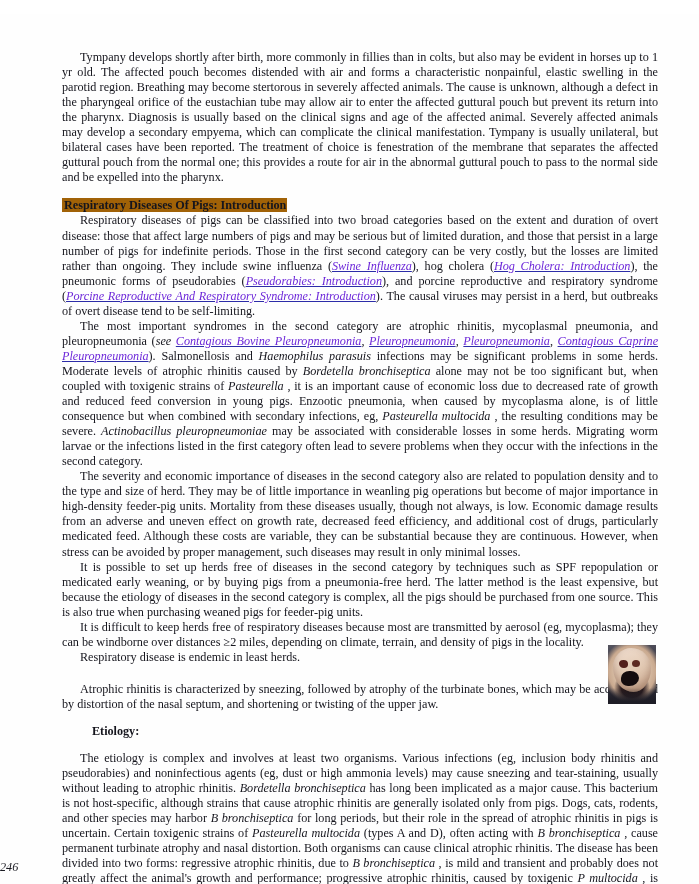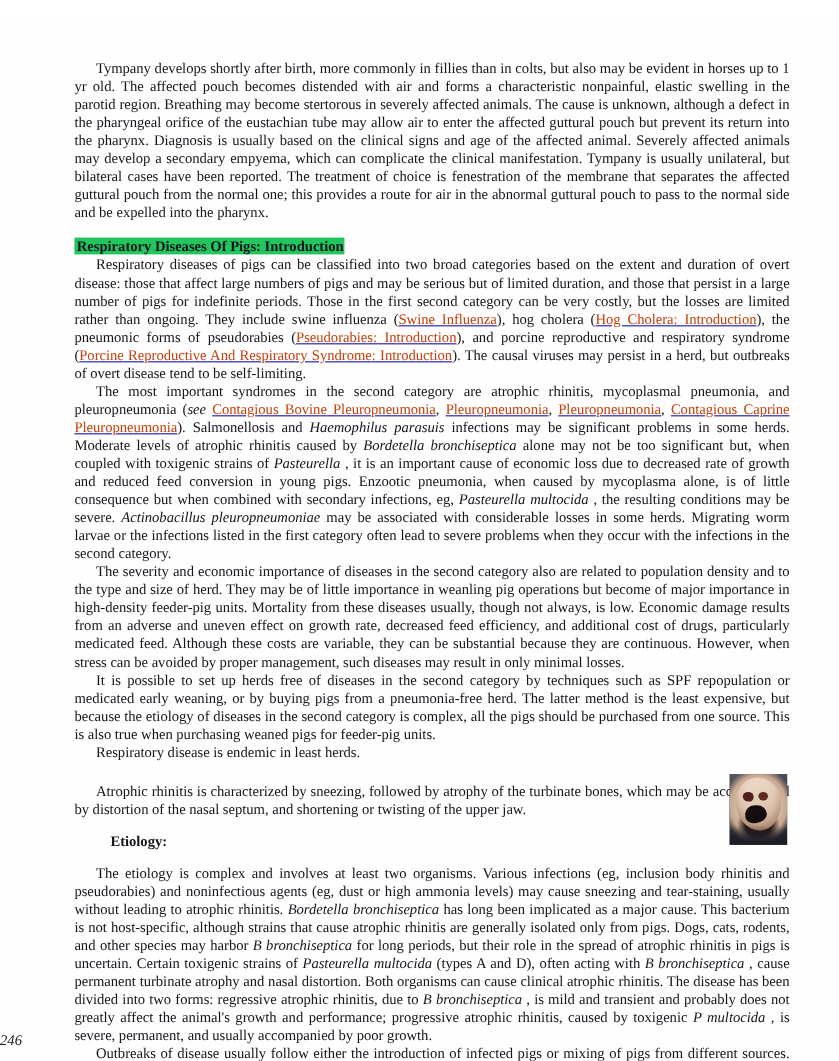--- a/index.html
+++ b/index.html
@@ -32,41 +32,42 @@
     margin: 0;
     font-size: 12.2px;
     line-height: 15.05px;
     text-align: justify;
     text-indent: 18px;
     color: #15151d;
     letter-spacing: -0.02px;
   }
   .heading-hl {
     display: inline;
-    background: #22c55e;
+    background: #a16207;
     font-weight: bold;
     font-size: 12.2px;
     line-height: 15.05px;
     color: #15151d;
     padding: 0 1px 0 2px;
   }
   .heading-line {
     margin: 0;
     text-indent: 0;
     line-height: 15.05px;
   }
   .sub {
     font-weight: bold;
     font-size: 12.2px;
   }
   .sub-line { text-indent: 18px; margin: 12px; }
   i, .it { font-style: italic; }
   .b { font-weight: normal; }
   a.lnk, .lnk {
-    color: #c2410c;
+    color: #6d28d9;
+    font-style: italic;
     text-decoration: underline;
     text-decoration-color: #2c2ca8;
   }
   .spacer-md { height: 13px; }
   .spacer-lg { height: 17px; }
   #figure {
     position: absolute;
     left: 608px;
     top: 631px;
     width: 48px;
@@ -139,20 +140,21 @@
     </p>
 
     <p><span>Respiratory diseases of pigs can be classified into two broad categories based on the extent and duration of overt disease: those that affect large numbers of pigs and may be serious but of limited duration, and those that persist in a large number of pigs for indefinite periods. Those in the first second category can be very costly, but the losses are limited rather than ongoing. They include swine influenza (</span><span class="lnk">Swine Influenza</span><span>), hog cholera (</span><span class="lnk">Hog Cholera: Introduction</span><span>), the pneumonic forms of pseudorabies (</span><span class="lnk">Pseudorabies: Introduction</span><span>), and porcine reproductive and respiratory syndrome (</span><span class="lnk">Porcine Reproductive And Respiratory Syndrome: Introduction</span><span>). The causal viruses may persist in a herd, but outbreaks of overt disease tend to be self-limiting.</span></p>
 
     <p><span>The most important syndromes in the second category are atrophic rhinitis, mycoplasmal pneumonia, and pleuropneumonia (</span><span class="it">see</span><span> </span><span class="lnk">Contagious Bovine Pleuropneumonia</span><span>, </span><span class="lnk">Pleuropneumonia</span><span>, </span><span class="lnk">Pleuropneumonia</span><span>, </span><span class="lnk">Contagious Caprine Pleuropneumonia</span><span>). Salmonellosis and </span><span class="it">Haemophilus parasuis</span><span> infections may be significant problems in some herds. Moderate levels of atrophic rhinitis caused by </span><span class="it">Bordetella bronchiseptica</span><span> alone may not be too significant but, when coupled with toxigenic strains of </span><span class="it">Pasteurella</span><span> , it is an important cause of economic loss due to decreased rate of growth and reduced feed conversion in young pigs. Enzootic pneumonia, when caused by mycoplasma alone, is of little consequence but when combined with secondary infections, eg, </span><span class="it">Pasteurella multocida</span><span> , the resulting conditions may be severe. </span><span class="it">Actinobacillus pleuropneumoniae</span><span> may be associated with considerable losses in some herds. Migrating worm larvae or the infections listed in the first category often lead to severe problems when they occur with the infections in the second category.</span></p>
 
     <p>The severity and economic importance of diseases in the second category also are related to population density and to the type and size of herd. They may be of little importance in weanling pig operations but become of major importance in high-density feeder-pig units. Mortality from these diseases usually, though not always, is low. Economic damage results from an adverse and uneven effect on growth rate, decreased feed efficiency, and additional cost of drugs, particularly medicated feed. Although these costs are variable, they can be substantial because they are continuous. However, when stress can be avoided by proper management, such diseases may result in only minimal losses.</p>
 
     <p>It is possible to set up herds free of diseases in the second category by techniques such as SPF repopulation or medicated early weaning, or by buying pigs from a pneumonia-free herd. The latter method is the least expensive, but because the etiology of diseases in the second category is complex, all the pigs should be purchased from one source. This is also true when purchasing weaned pigs for feeder-pig units.</p>
 
+    <p>It is difficult to keep herds free of respiratory diseases because most are transmitted by aerosol (eg, mycoplasma); they can be windborne over distances ≥2 miles, depending on climate, terrain, and density of pigs in the locality.</p>
 
     <p>Respiratory disease is endemic in least herds.</p>
 
     <div class="spacer-lg"></div>
 
 
     <p>Atrophic rhinitis is characterized by sneezing, followed by atrophy of the turbinate bones, which may be accompanied by distortion of the nasal septum, and shortening or twisting of the upper jaw.</p>
 
     <p class="sub-line">
       <span class="sub">Etiology:</span>

